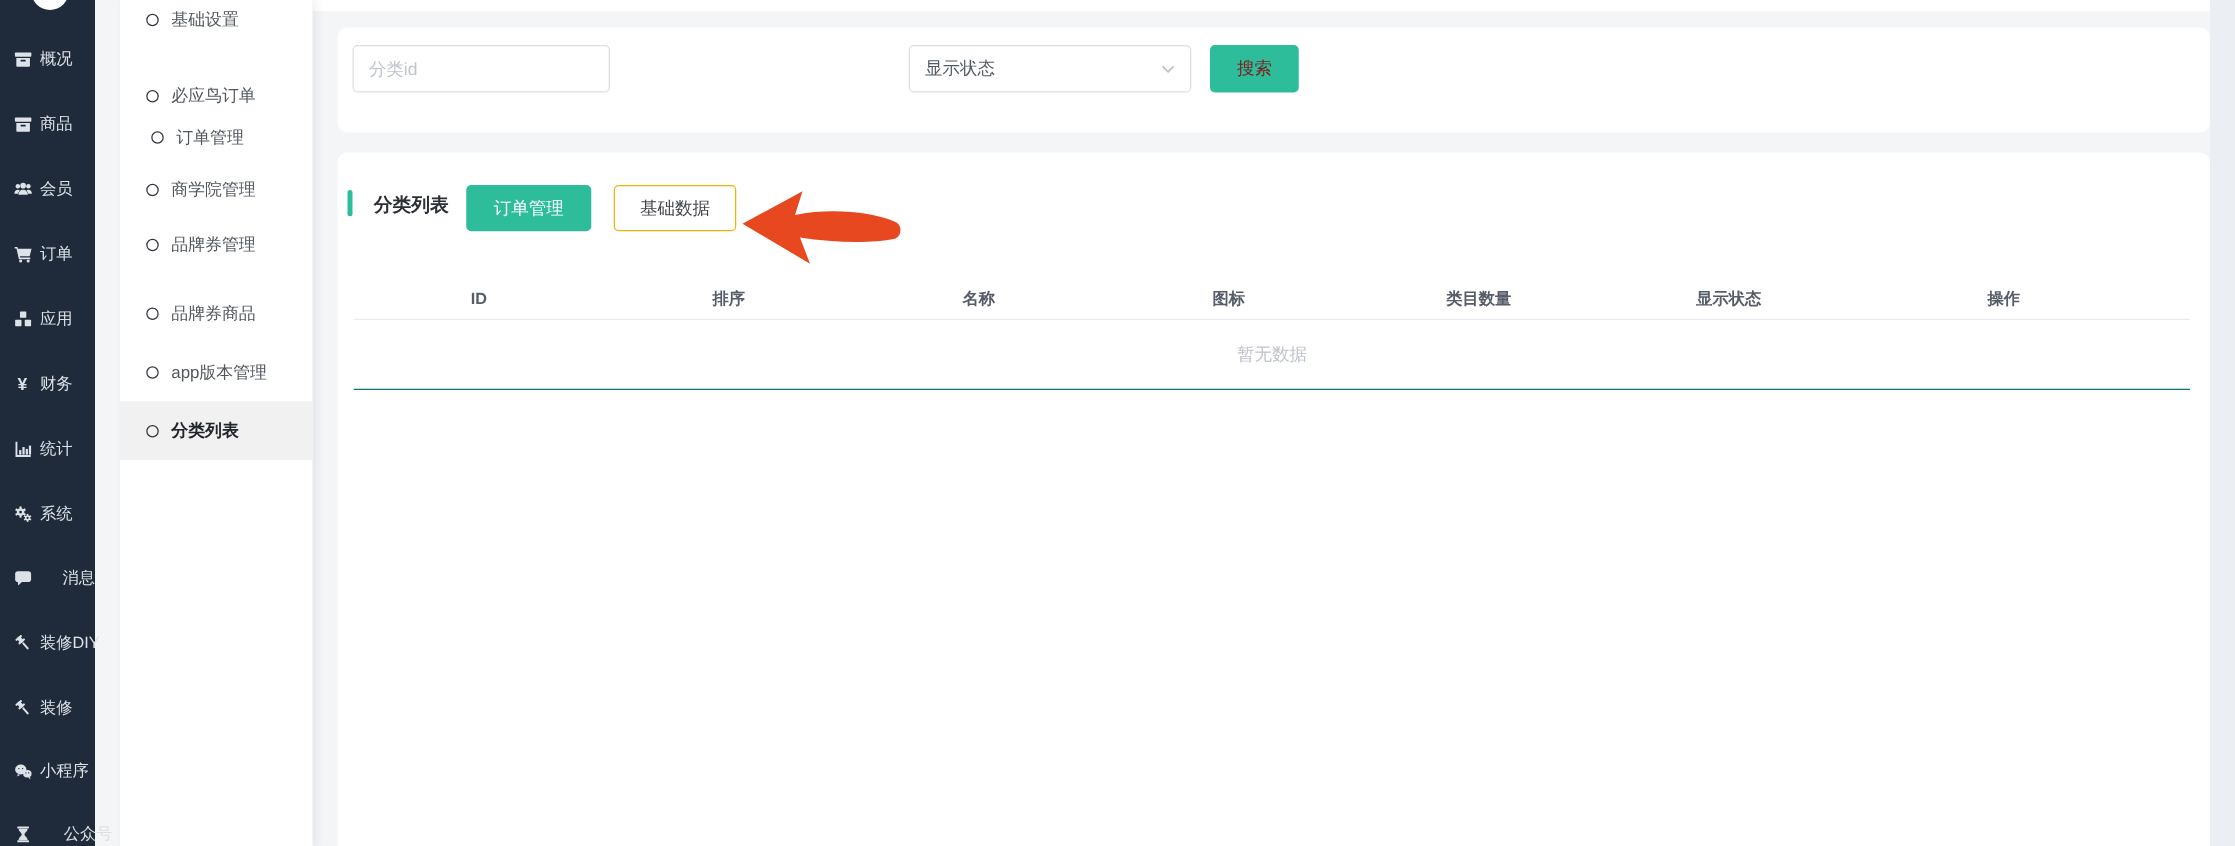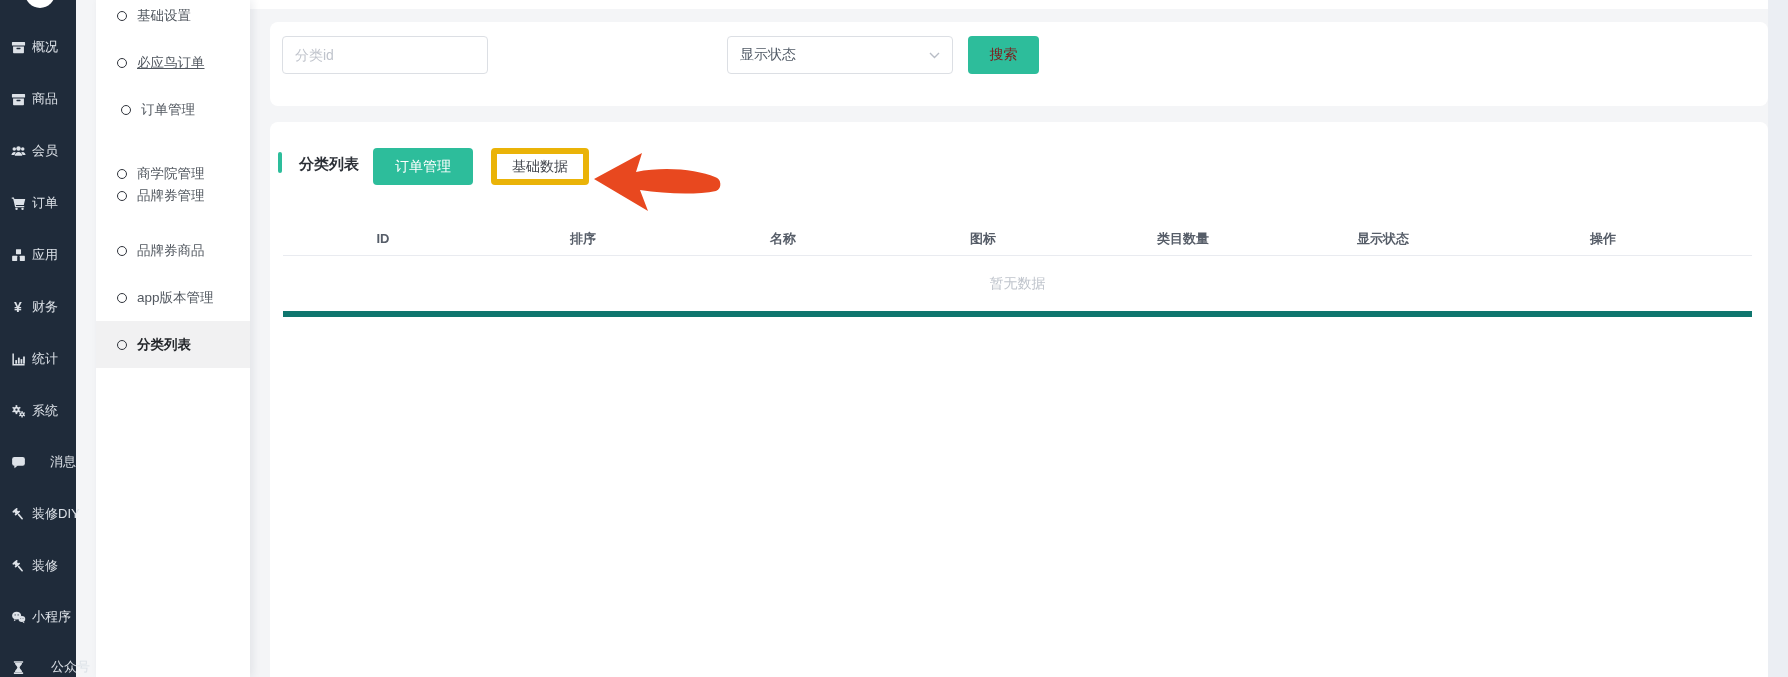--- a/index.html
+++ b/index.html
@@ -44,31 +44,31 @@
             border-radius:4px;color:#7f1d1d;font-size:14px;cursor:pointer;
             font-family:Liberation Mono, monospace;}
 
   
   .sec-bar{position:absolute;left:8px;top:30px;width:4px;height:21px;border-radius:2px;background:#2dbd9b;}
   .sec-title{position:absolute;left:29px;top:33px;font-size:15px;font-weight:bold;color:#2b2f36;}
   .btn-add{position:absolute;left:103px;top:26px;width:100px;height:37px;background:#2dbd9b;border:none;
            border-radius:4px;color:#fff;font-size:14px;cursor:pointer;
            font-family:"Liberation Sans","DejaVu Sans",sans-serif;}
   .btn-base{position:absolute;left:221px;top:26px;width:98px;height:37px;background:#fff;
-            border:6px solid #eab308;border-radius:4px;color:#41454c;font-size:14px;cursor:pointer;
+            border:1px solid #eab308;border-radius:4px;color:#41454c;font-size:14px;cursor:pointer;
             font-family:"Liberation Sans","DejaVu Sans",sans-serif;}
   .arrow-annotation{position:absolute;left:318px;top:24px;width:140px;height:70px;pointer-events:none;}
 
   
   .table-wrap{position:absolute;left:13px;top:100px;width:1469px;}
   .t-head{display:flex;height:33px;align-items:center;border-bottom:1px solid #e9ebf0;}
   .t-cell{width:200px;text-align:center;font-size:13px;font-weight:bold;color:#565d68;}
   .t-cell:last-child{width:240px;}
   .t-empty{height:55px;display:flex;align-items:center;justify-content:center;
-           border-bottom:6px solid #0f766e;color:#bfc4cc;font-size:14px;}
+           border-bottom:1px solid #0f766e;color:#bfc4cc;font-size:14px;}
 </style>
 </head>
 <body>
 
 <div class="app">
 
   <div class="main-top-strip"></div>
   <div class="right-strip"></div>
 
   <div class="card card1">
@@ -106,29 +106,29 @@
         </div>
       <div class="t-empty">暂无数据</div>
     </div>
   </div>
 
   <div class="s-sidebar" id="s-sidebar">
       <div class="s-item" style="top: -8px;">
         <span class="ring"></span>
         <span>基础设置</span>
       </div>
-      <div class="s-item" style="top: 39px; text-decoration: underline;">
+      <div class="s-item" style="top: 53px;">
         <span class="ring"></span>
         <span>必应鸟订单</span>
       </div>
       <div class="s-item" style="top: 86px; padding-left: 25px;">
         <span class="ring"></span>
         <span>订单管理</span>
       </div>
-      <div class="s-item" style="top: 150px;">
+      <div class="s-item" style="top: 128px;">
         <span class="ring"></span>
         <span>商学院管理</span>
       </div>
       <div class="s-item" style="top: 172px;">
         <span class="ring"></span>
         <span>品牌券管理</span>
       </div>
       <div class="s-item" style="top: 227px;">
         <span class="ring"></span>
         <span>品牌券商品</span>

